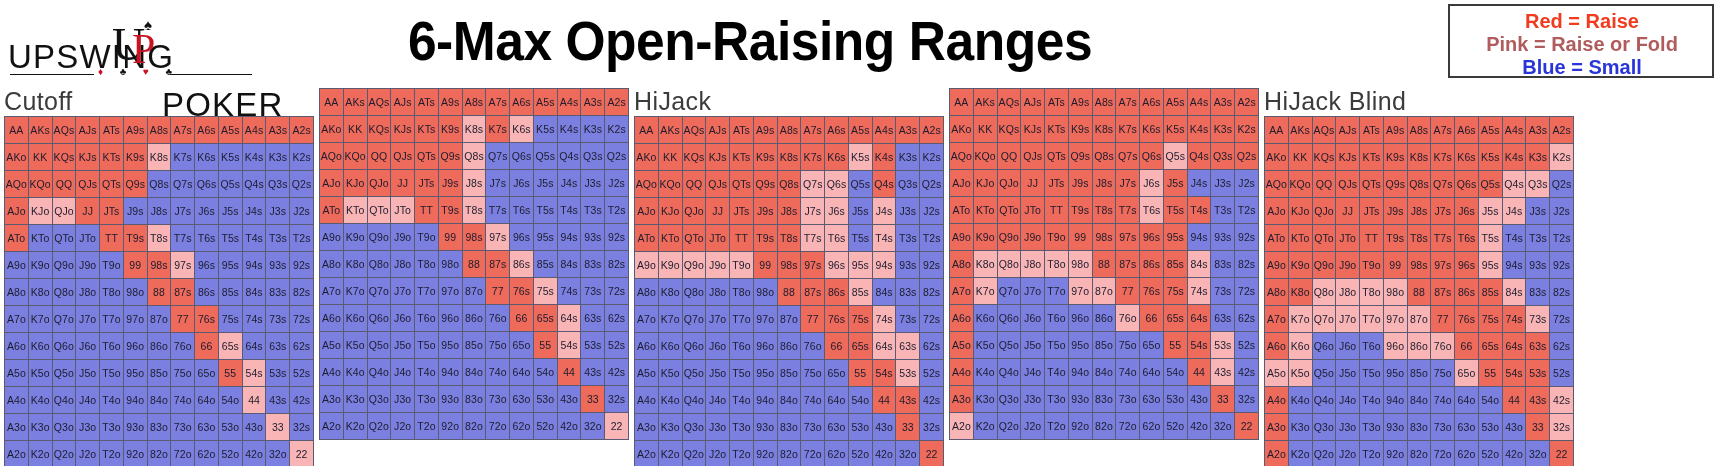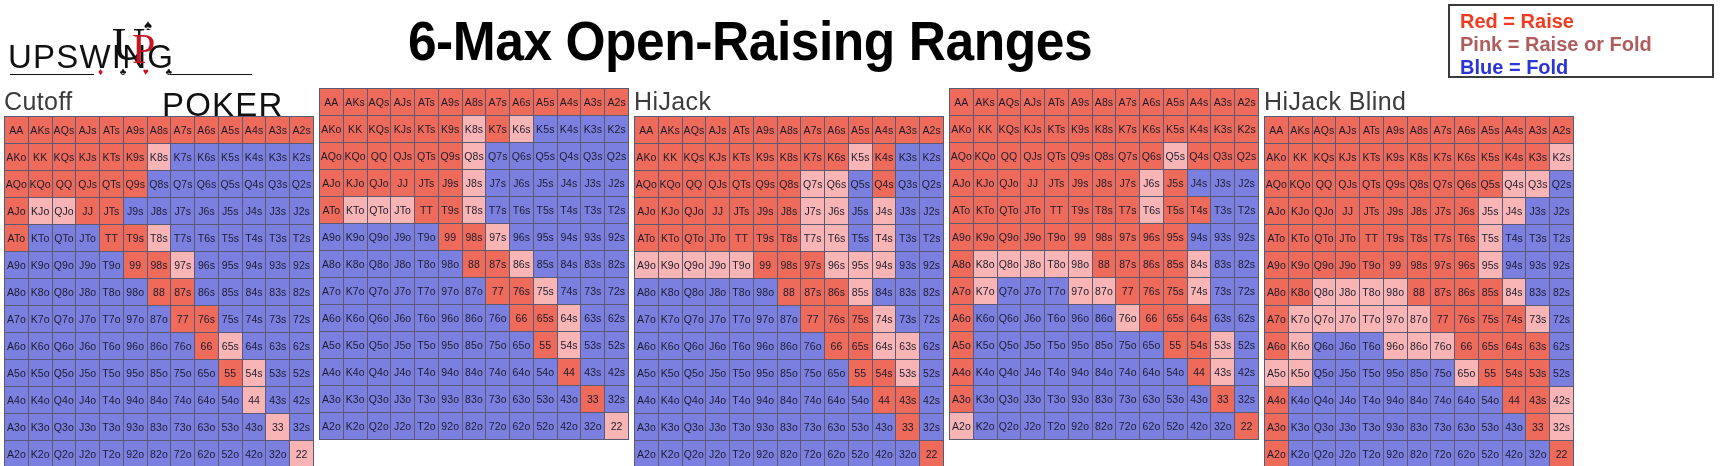--- a/index.html
+++ b/index.html
@@ -28,21 +28,21 @@
 
   
   .title { position:absolute; left:300px; top:8px; width:900px; text-align:center;
     font-family:"Liberation Sans Narrow","Liberation Sans", sans-serif;
     font-weight:bold; font-size:56px; letter-spacing:-0.5px; color:#000;
     white-space:nowrap; transform:scaleX(0.92); transform-origin:center top; }
 
   
   .legend { position:absolute; left:1448px; top:4px; width:266px; height:74px;
     border:2px solid #3a3a3a; background:#fff; padding:4px 8px 4px 10px; }
-  .legend div { font-weight:bold; font-size:20px; line-height:23px; white-space:nowrap; }
+  .legend div { font-weight:bold; font-size:20px; line-height:23px; white-space:nowrap;text-align:center; }
 
   
   .block { position:absolute; top:88px; }
   .block-title { font-size:25px; color:#3b3b3b; font-weight:400;
      letter-spacing:0.4px; line-height:26px; height:28px; white-space:nowrap; }
   .grid { display:grid; grid-template-columns:repeat(13, 1fr);
      border:1px solid #5a5a72; background:#5a5a72; gap:1px; }
   .cell { height:26px; display:flex; align-items:center; justify-content:center;
      font-size:10.5px; color:#1c1c2e; letter-spacing:0.1px; }
   .c-red  { background:#ee6a5a; }
@@ -70,21 +70,21 @@
       <span class="s-red">♥</span>
       <span class="s-blk">♣</span>
     </div>
   </div>
 
   <div class="title">6-Max Open-Raising Ranges</div>
 
   <div class="legend">
     <div style="color: rgb(242, 58, 30);">Red = Raise</div>
     <div style="color: rgb(176, 92, 92);">Pink = Raise or Fold</div>
-    <div style="color: rgb(42, 53, 216);">Blue = Fold</div>
+    <div style="color: rgb(42, 53, 216);">Blue = Small</div>
   </div>
 
   <div id="grids">
       <div class="block" style="left: 4px; width: 310px;">
         <div class="block-title">Cutoff</div>
         <div class="grid">
           <div class="cell c-red">AA</div>
           <div class="cell c-red">AKs</div>
           <div class="cell c-red">AQs</div>
           <div class="cell c-red">AJs</div>

